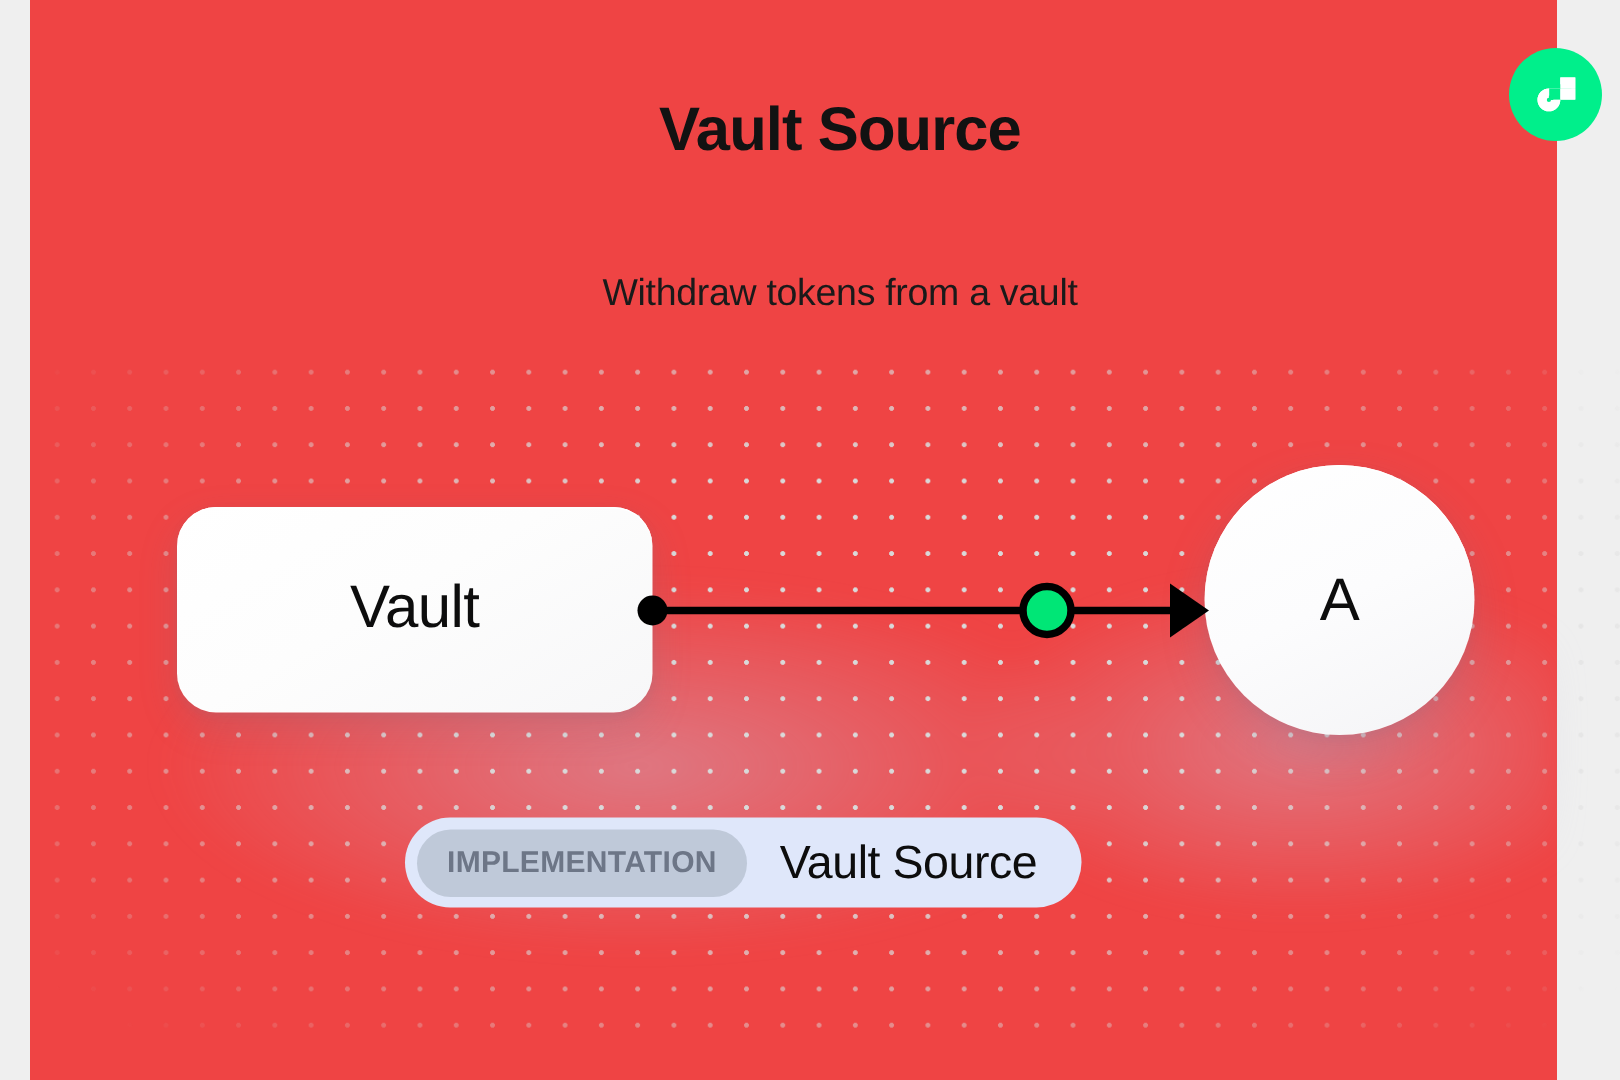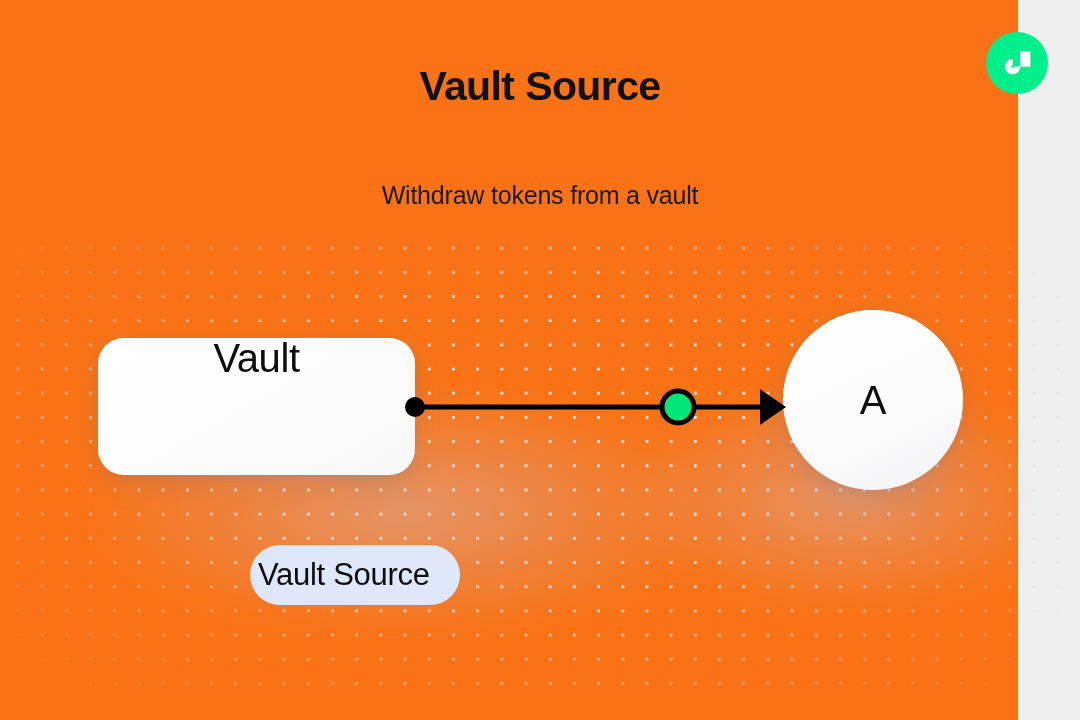--- a/index.html
+++ b/index.html
@@ -7,21 +7,22 @@
   html, body {
     width:1080px; height:720px;
     background:#efefef;
     font-family:"Liberation Sans", sans-serif;
     overflow:hidden;
   }
 
   #stage {
     position:relative;
     width:1018px; height:720px;
-    background:#f97316;
+    background:#ef4444;
+    margin-left:20px;
   }
 
   
   .dot-grid {
     position:absolute;
     left:0; top:232px;
     width:1080px; height:470px;
     background-image:radial-gradient(#d9d9d9 1.45px, transparent 1.55px);
     background-size:24.2px 24.2px;
     background-position:6px 4px;
@@ -80,21 +81,21 @@
 
   .node-vault {
     position:absolute;
     left:98px; top:338px;
     width:317px; height:137px;
     border-radius:26px;
     background:linear-gradient(150deg,#ffffff 0%,#fdfdfd 45%,#f7f7f8 100%);
     box-shadow:0 10px 26px rgba(120,120,145,0.20),
                0 2px 6px rgba(120,120,145,0.12),
                inset 0 1px 0 #ffffff;
-    display:flex; align-items:flex-start; justify-content:center;
+    display:flex; align-items:center; justify-content:center;
   }
   .node-vault .node-label {
     font-size:40px;
     font-weight:400;
     color:#0d0d0d;
     letter-spacing:-0.4px;
     margin-top:-2px;
   }
 
   .node-circle {
@@ -189,16 +190,17 @@
 
       <polygon points="760,389 786,407 760,425" fill="#000000"></polygon>
 
       <circle cx="415" cy="407" r="10" fill="#000000"></circle>
 
       <circle cx="678" cy="407" r="16" fill="#00e676" stroke="#000000" stroke-width="5"></circle>
     </svg>
   </div>
 
   <div class="impl-bar">
+    <span class="impl-tag">IMPLEMENTATION</span>
     <span class="impl-name">Vault Source</span>
   </div>
 
 </div>
 
 </body></html>

